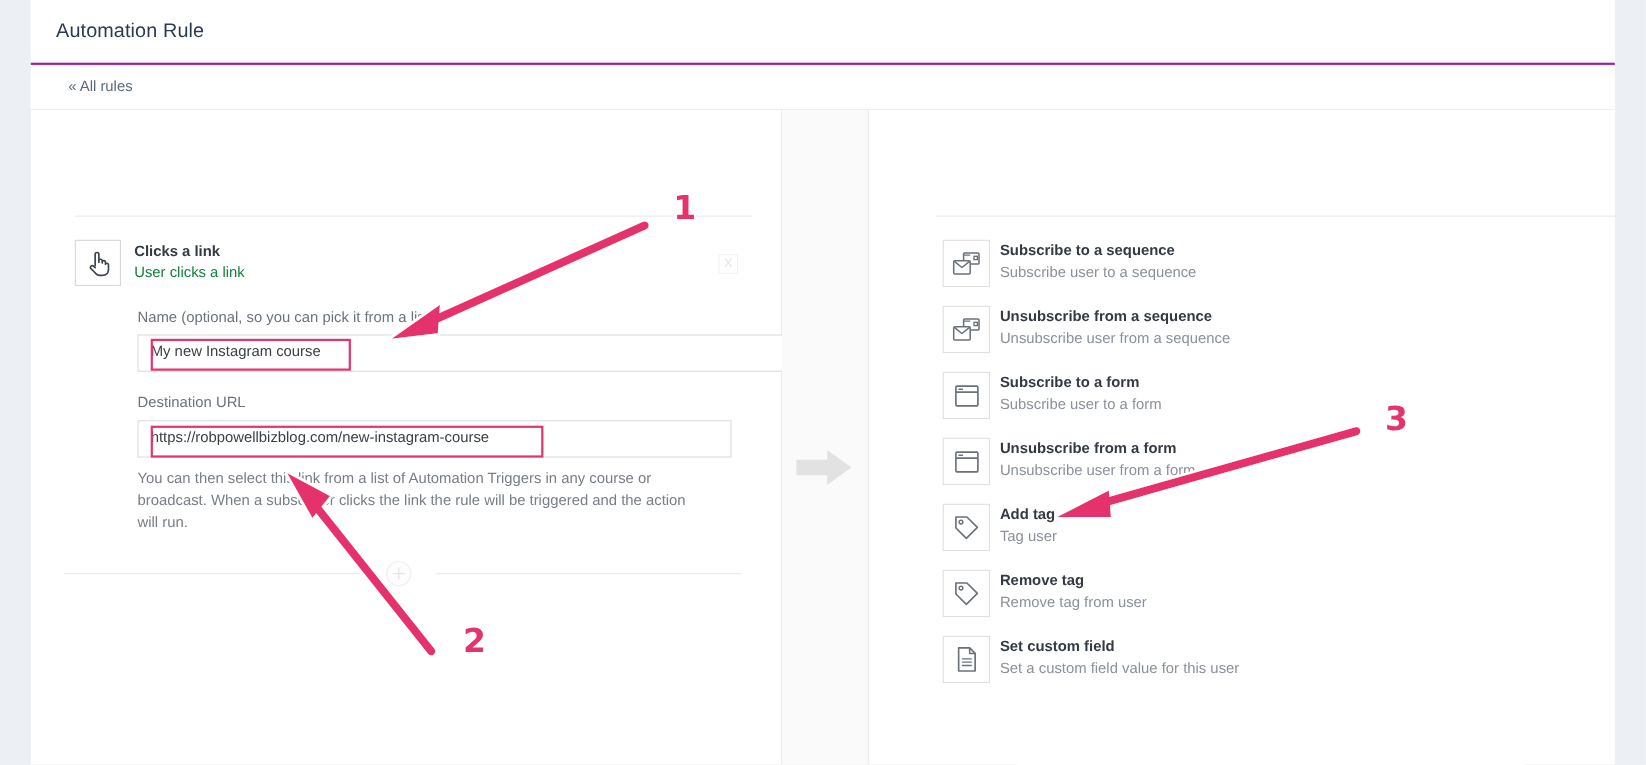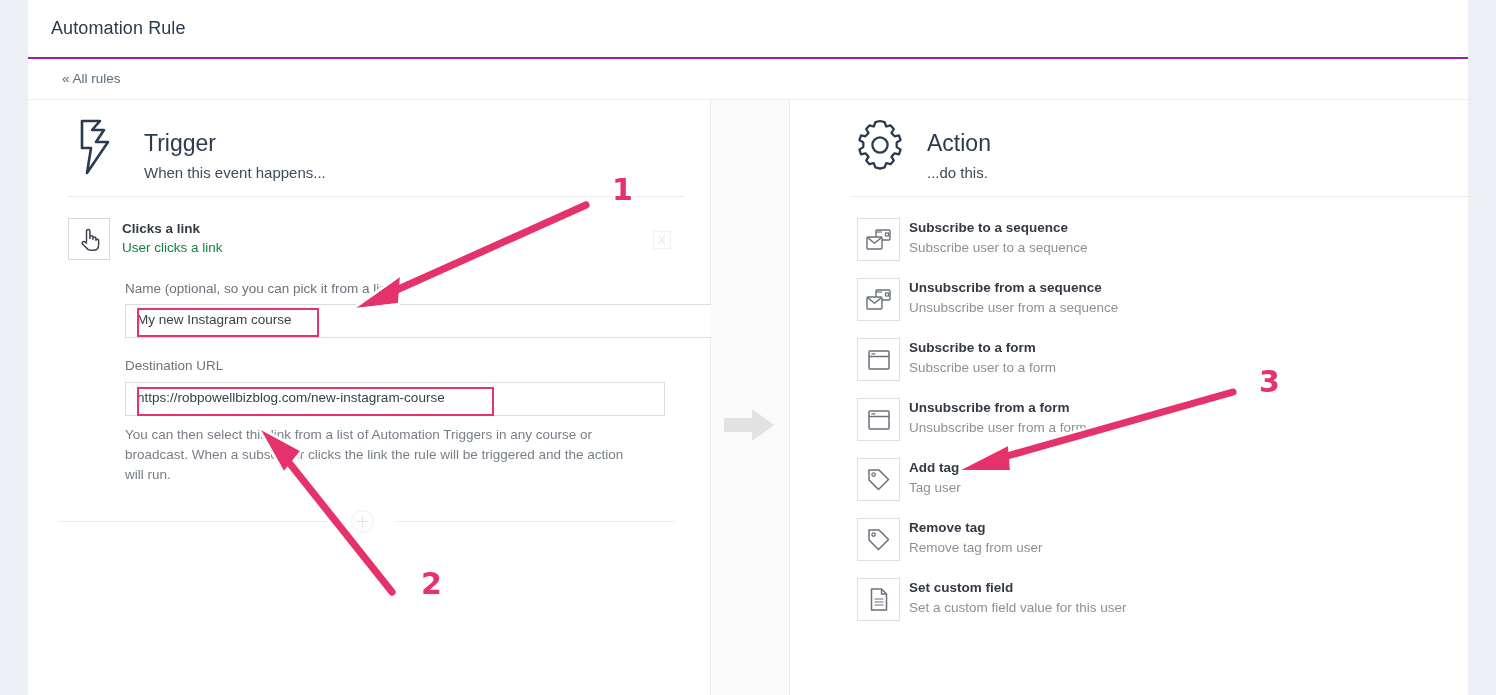--- a/index.html
+++ b/index.html
@@ -295,29 +295,20 @@
   </div>
 
   <div class="crumbbar">
     <a class="crumb-link" href="#">« All rules</a>
   </div>
 
   <div class="panes">
 
     <div class="pane-trigger">
 
-      <div class="sec-head" style="left:38px; top:16px; width:400px; height:70px;">
-        <div class="sec-icon">
-          <svg width="56" height="62" viewBox="0 0 56 62">
-            <path d="M32 5 L14 5 L14 32 L23 32 L19 57 L40 26 L28 26 L36 14 L24 14 Z" fill="none" stroke="#2b3b4e" stroke-width="2.6" stroke-linejoin="round"></path>
-          </svg>
-        </div>
-        <div class="sec-title">Trigger</div>
-        <div class="sec-sub">When this event happens...</div>
-      </div>
       <div class="sec-rule" style="left:38px; top:96px; width:616px;"></div>
 
       <div class="trigger-card">
         <div class="tc-icon">
           <svg width="26" height="26" viewBox="0 0 26 26">
             <path d="M10.5 15.5 L10.5 5.2 a1.7 1.7 0 0 1 3.4 0 L13.9 12.6
                      M13.9 12.6 L13.9 11.2 a1.5 1.5 0 0 1 3 0 L16.9 13.2
                      M16.9 13.2 L16.9 12.4 a1.5 1.5 0 0 1 3 0 L19.9 14.2
                      M19.9 14.2 a1.4 1.4 0 0 1 2.7 .4 l0 4.1
                      c0 3.4 -2.2 5.6 -5.6 5.6 l-2.6 0
@@ -347,35 +338,20 @@
         <div class="divider-line" style="left:338px; width:278px;"></div>
         <div class="plus-btn"></div>
       </div>
 
     </div>
 
     <div class="pane-middle"></div>
 
     <div class="pane-action">
 
-      <div class="sec-head" style="left:60px; top:16px; width:400px; height:70px;">
-        <div class="sec-icon">
-          <svg width="58" height="58" viewBox="0 0 58 58">
-            <path d="M29 5
-                     l4.6 1.2 1.6 4.3 4.4 -1.1 3.2 3.6 -2.3 4 3.1 3.3 4.4 -1 1.6 4.7
-                     -3.9 2.5 0 4.6 3.9 2.5 -1.6 4.7 -4.4 -1 -3.1 3.3 2.3 4 -3.2 3.6
-                     -4.4 -1.1 -1.6 4.3 -4.6 1.2 -4.6 -1.2 -1.6 -4.3 -4.4 1.1 -3.2 -3.6
-                     2.3 -4 -3.1 -3.3 -4.4 1 -1.6 -4.7 3.9 -2.5 0 -4.6 -3.9 -2.5 1.6 -4.7
-                     4.4 1 3.1 -3.3 -2.3 -4 3.2 -3.6 4.4 1.1 1.6 -4.3 Z" fill="none" stroke="#2b3b4e" stroke-width="2.3" stroke-linejoin="round"></path>
-            <circle cx="29" cy="29" r="7.6" fill="none" stroke="#2b3b4e" stroke-width="2.3"></circle>
-          </svg>
-        </div>
-        <div class="sec-title">Action</div>
-        <div class="sec-sub">...do this.</div>
-      </div>
       <div class="sec-rule" style="left:60px; top:96px; width:618px;"></div>
 
       <div class="act-list">
 
         <div class="act-item" style="top:0;">
           <span class="act-icon">
             <svg width="27" height="24" viewBox="0 0 27 24">
               <rect x="11" y="2" width="14" height="10" rx="1" fill="none" stroke="#6a7179" stroke-width="1.4"></rect>
               <rect x="20.5" y="5" width="3" height="3" fill="none" stroke="#6a7179" stroke-width="1.2"></rect>
               <path d="M11 4 h6" fill="none" stroke="#6a7179" stroke-width="1.2"></path>

